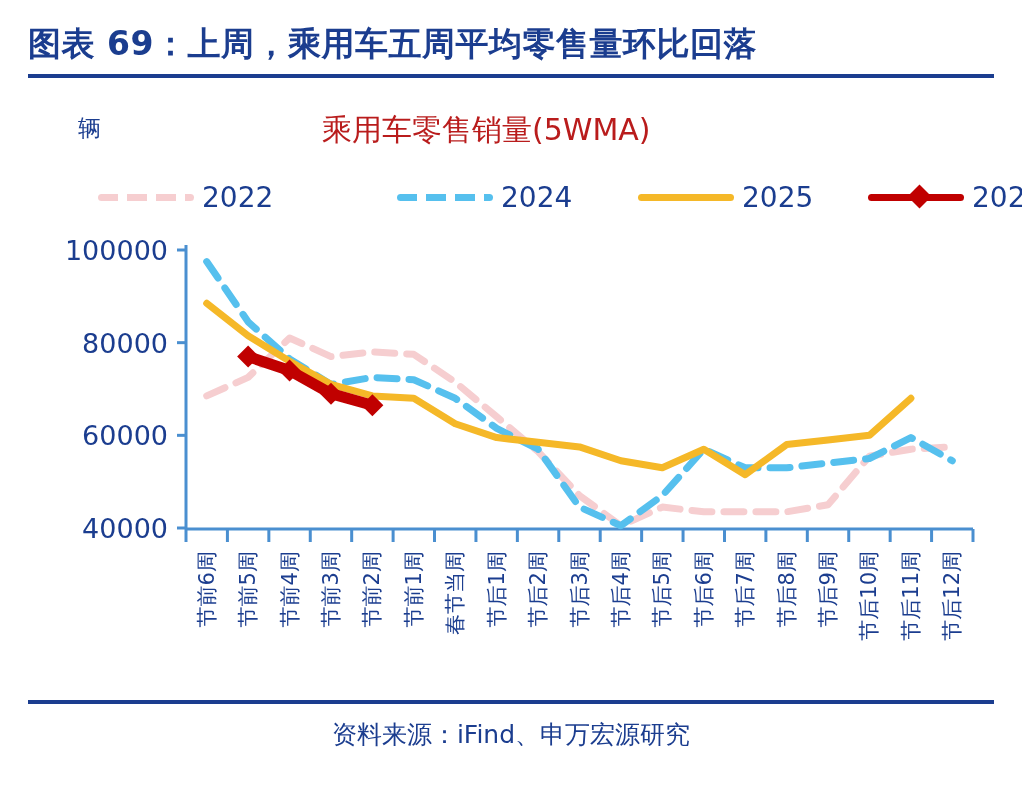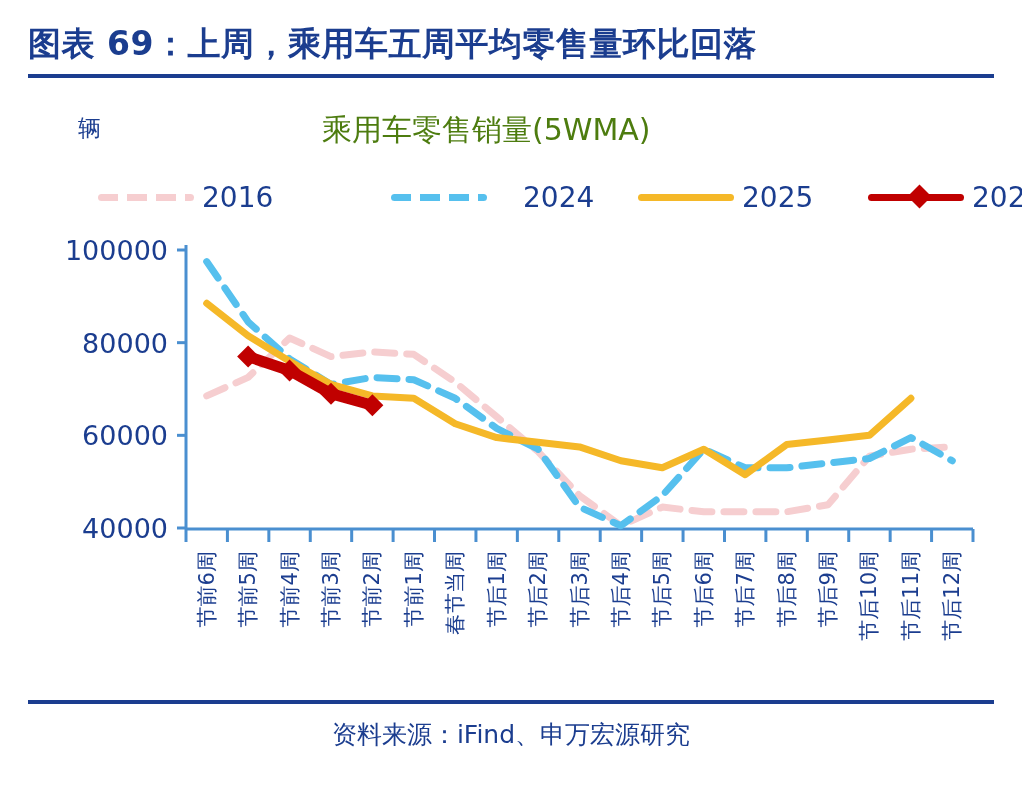--- a/index.html
+++ b/index.html
@@ -41,21 +41,21 @@
   .chart{
     position:absolute;left:0;top:95px;width:1022px;height:600px;
   }
   .unit-label{
     position:absolute;left:78px;top:18px;
     font-size:23px;color:#1b3d8f;
     font-family:"DejaVu Sans","Liberation Sans",sans-serif;
   }
   .chart-title{
     position:absolute;left:322px;top:15px;
-    font-size:30px;color:#4d7c0f;white-space:nowrap;
+    font-size:30px;color:#b91c1c;white-space:nowrap;
     font-family:"DejaVu Sans","Liberation Sans",sans-serif;
   }
 
   
   .legend{
     position:absolute;left:98px;top:82px;width:880px;height:40px;
   }
   .legend-item{
     position:absolute;top:0;display:flex;align-items:center;height:40px;
   }
@@ -102,23 +102,23 @@
   <div class="chart">
 
     <div class="unit-label">辆</div>
     <div class="chart-title">乘用车零售销量(5WMA)</div>
 
     <div class="legend" id="legend-root">
         <div class="legend-item" style="left: 0px;">
           <div class="swatch">
             <div class="lg-dash" style="background: repeating-linear-gradient(to right, rgb(246, 206, 208) 0px, rgb(246, 206, 208) 20px, transparent 20px, transparent 29px);"></div>
           </div>
-          <span class="lbl">2016</span>
-        </div>
-        <div class="legend-item" style="left: 293px; gap: 28px;">
+          <span class="lbl">2022</span>
+        </div>
+        <div class="legend-item" style="left: 299px;">
           <div class="swatch">
             <div class="lg-dash" style="background: repeating-linear-gradient(to right, rgb(86, 192, 238) 0px, rgb(86, 192, 238) 20px, transparent 20px, transparent 29px);"></div>
           </div>
           <span class="lbl">2024</span>
         </div>
         <div class="legend-item" style="left: 540px; text-align: center;">
           <div class="swatch">
             <div class="lg-line" style="background: rgb(245, 184, 40);"></div>
           </div>
           <span class="lbl">2025</span>

